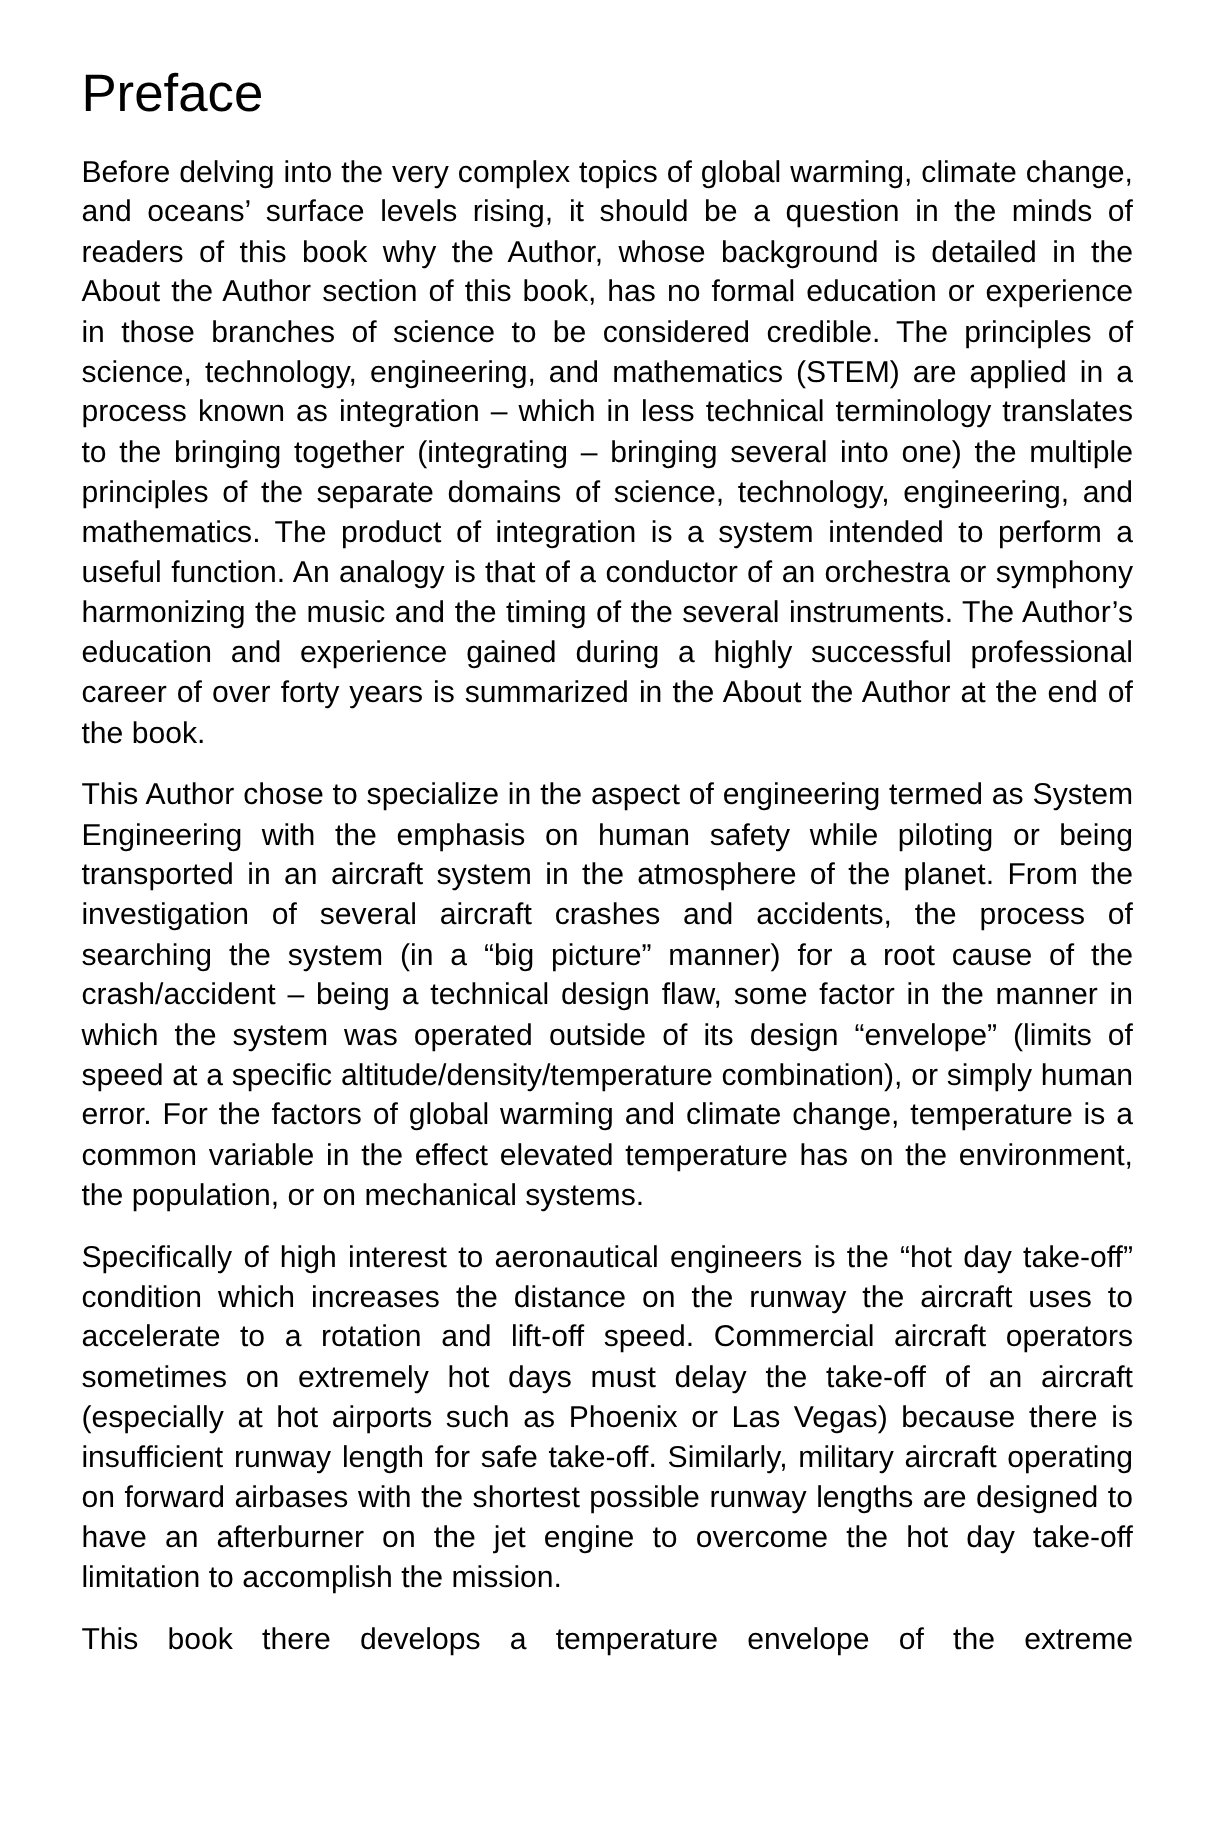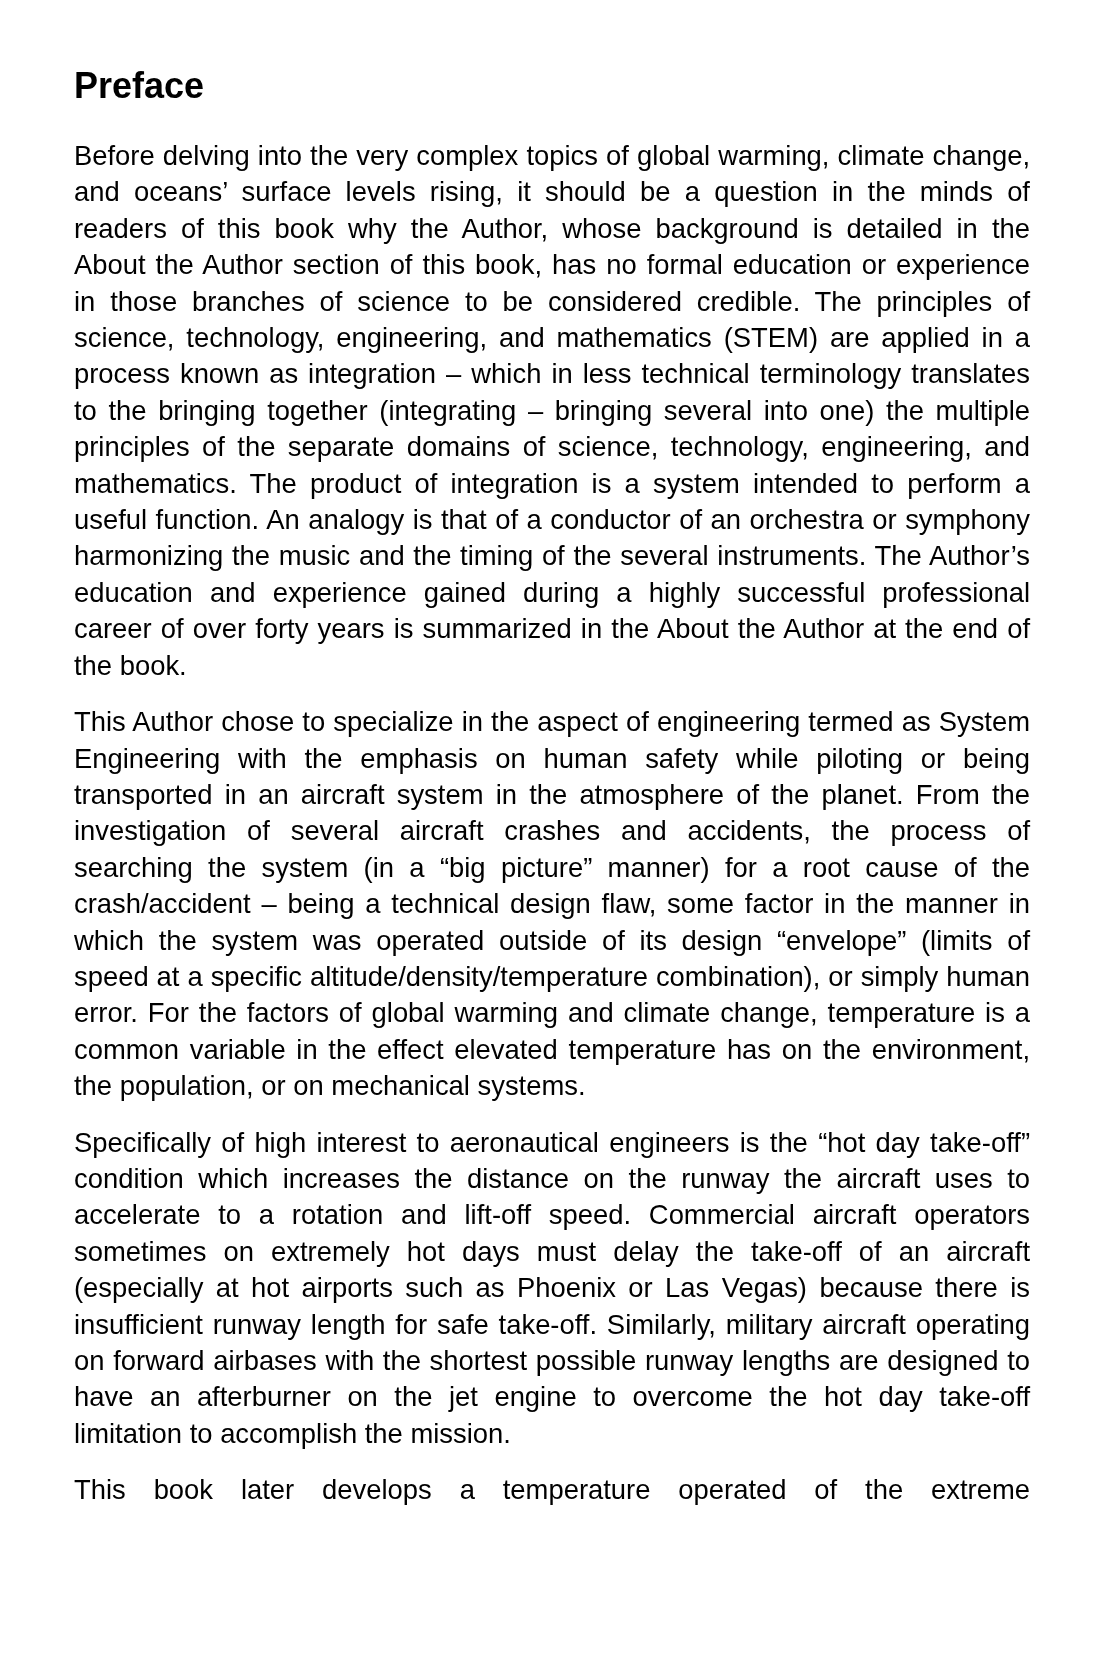--- a/index.html
+++ b/index.html
@@ -12,22 +12,22 @@
     color: #000000;
   }
   .page {
     position: absolute;
     left: 74px;
     top: 0;
     width: 956px;
   }
   h1 {
     font-family: "Liberation Sans", sans-serif;
-    font-weight: bold;
-    font-size: 36px;
+    font-weight: normal;
+    font-size: 48px;
     margin: 64px 0 0 0;
     line-height: 44px;
   }
   .body-text {
     margin-top: 30px;
   }
   p {
     font-size: 27.4px;
     line-height: 36.4px;
     text-align: justify;
@@ -37,15 +37,15 @@
 </style>
 </head>
 <body>
 
 <div class="page">
   <h1>Preface</h1>
   <div class="body-text">
     <p>Before delving into the very complex topics of global warming, climate change, and oceans’ surface levels rising, it should be a question in the minds of readers of this book why the Author, whose background is detailed in the About the Author section of this book, has no formal education or experience in those branches of science to be considered credible. The principles of science, technology, engineering, and mathematics (STEM) are applied in a process known as integration – which in less technical terminology translates to the bringing together (integrating – bringing several into one) the multiple principles of the separate domains of science, technology, engineering, and mathematics. The product of integration is a system intended to perform a useful function. An analogy is that of a conductor of an orchestra or symphony harmonizing the music and the timing of the several instruments. The Author’s education and experience gained during a highly successful professional career of over forty years is summarized in the About the Author at the end of the book.</p>
     <p>This Author chose to specialize in the aspect of engineering termed as System Engineering with the emphasis on human safety while piloting or being transported in an aircraft system in the atmosphere of the planet. From the investigation of several aircraft crashes and accidents, the process of searching the system (in a “big picture” manner) for a root cause of the crash/accident – being a technical design flaw, some factor in the manner in which the system was operated outside of its design “envelope” (limits of speed at a specific altitude/density/temperature combination), or simply human error. For the factors of global warming and climate change, temperature is a common variable in the effect elevated temperature has on the environment, the population, or on mechanical systems.</p>
     <p>Specifically of high interest to aeronautical engineers is the “hot day take-off” condition which increases the distance on the runway the aircraft uses to accelerate to a rotation and lift-off speed. Commercial aircraft operators sometimes on extremely hot days must delay the take-off of an aircraft (especially at hot airports such as Phoenix or Las Vegas) because there is insufficient runway length for safe take-off. Similarly, military aircraft operating on forward airbases with the shortest possible runway lengths are designed to have an afterburner on the jet engine to overcome the hot day take-off limitation to accomplish the mission.</p>
-    <p style="text-align-last: justify;">This book later develops a temperature operated of the extreme</p>
+    <p style="text-align-last: justify;">This book there develops a temperature envelope of the extreme</p>
   </div>
 </div>
 
 </body></html>

